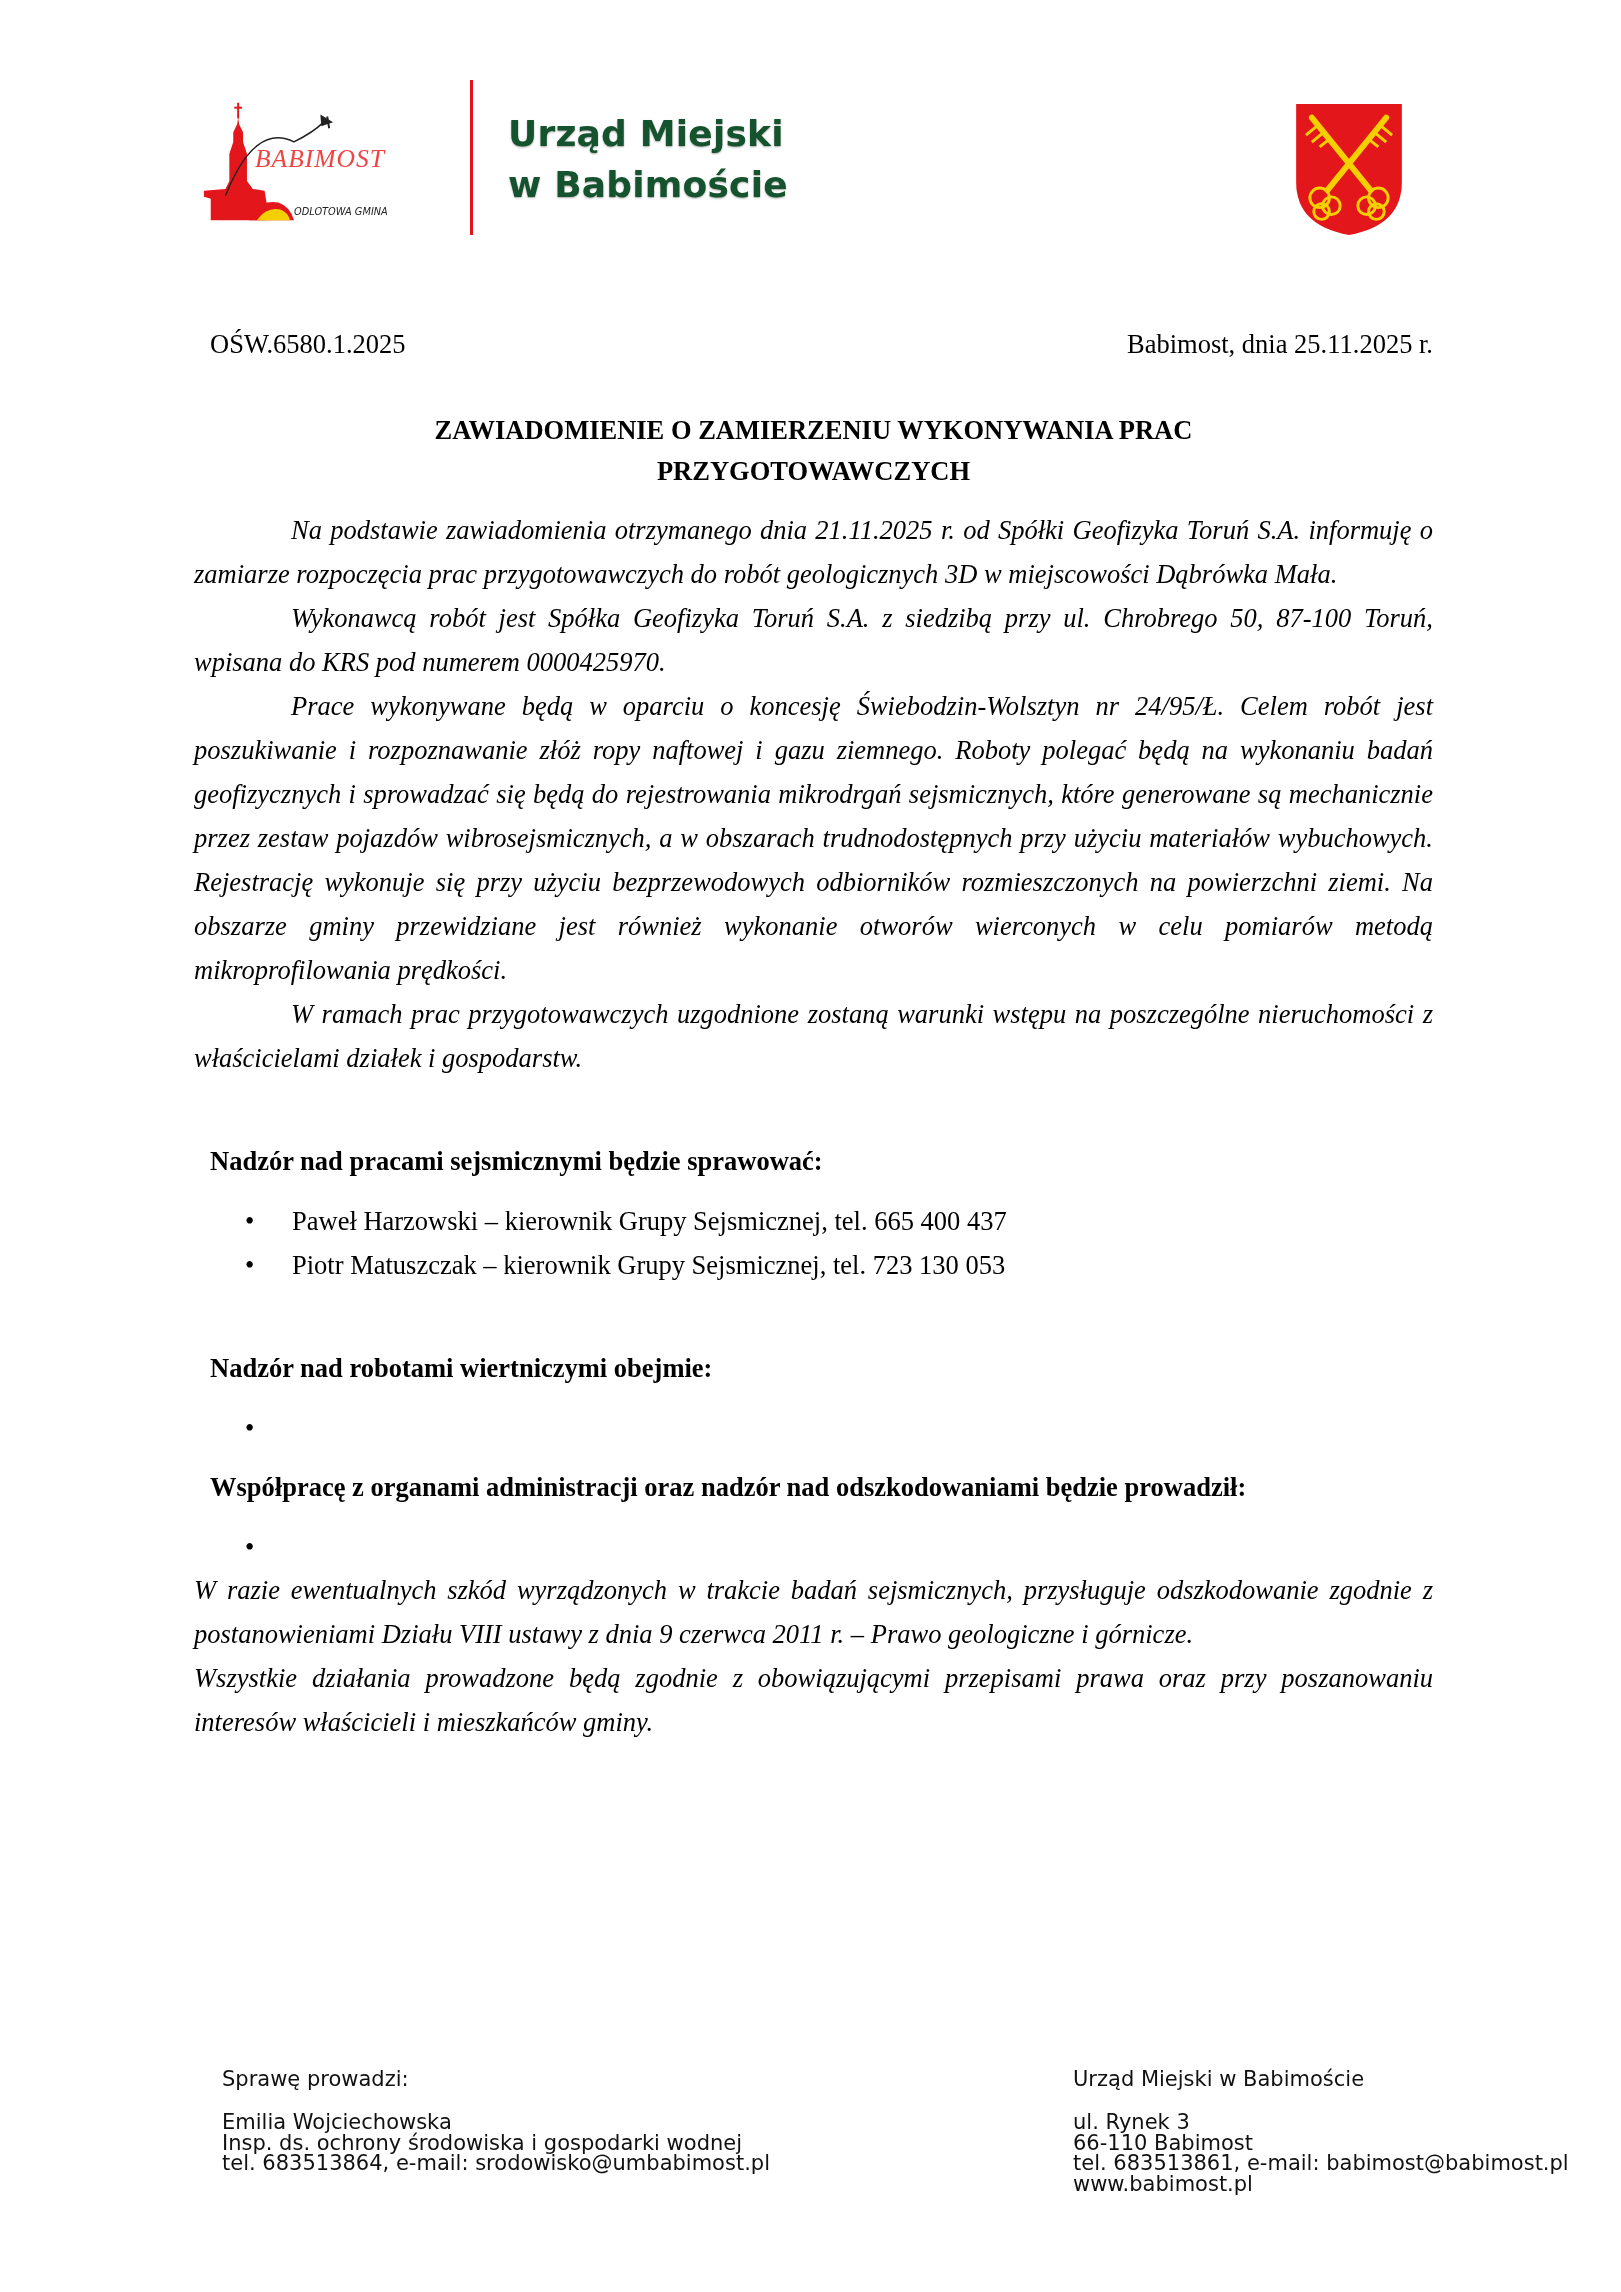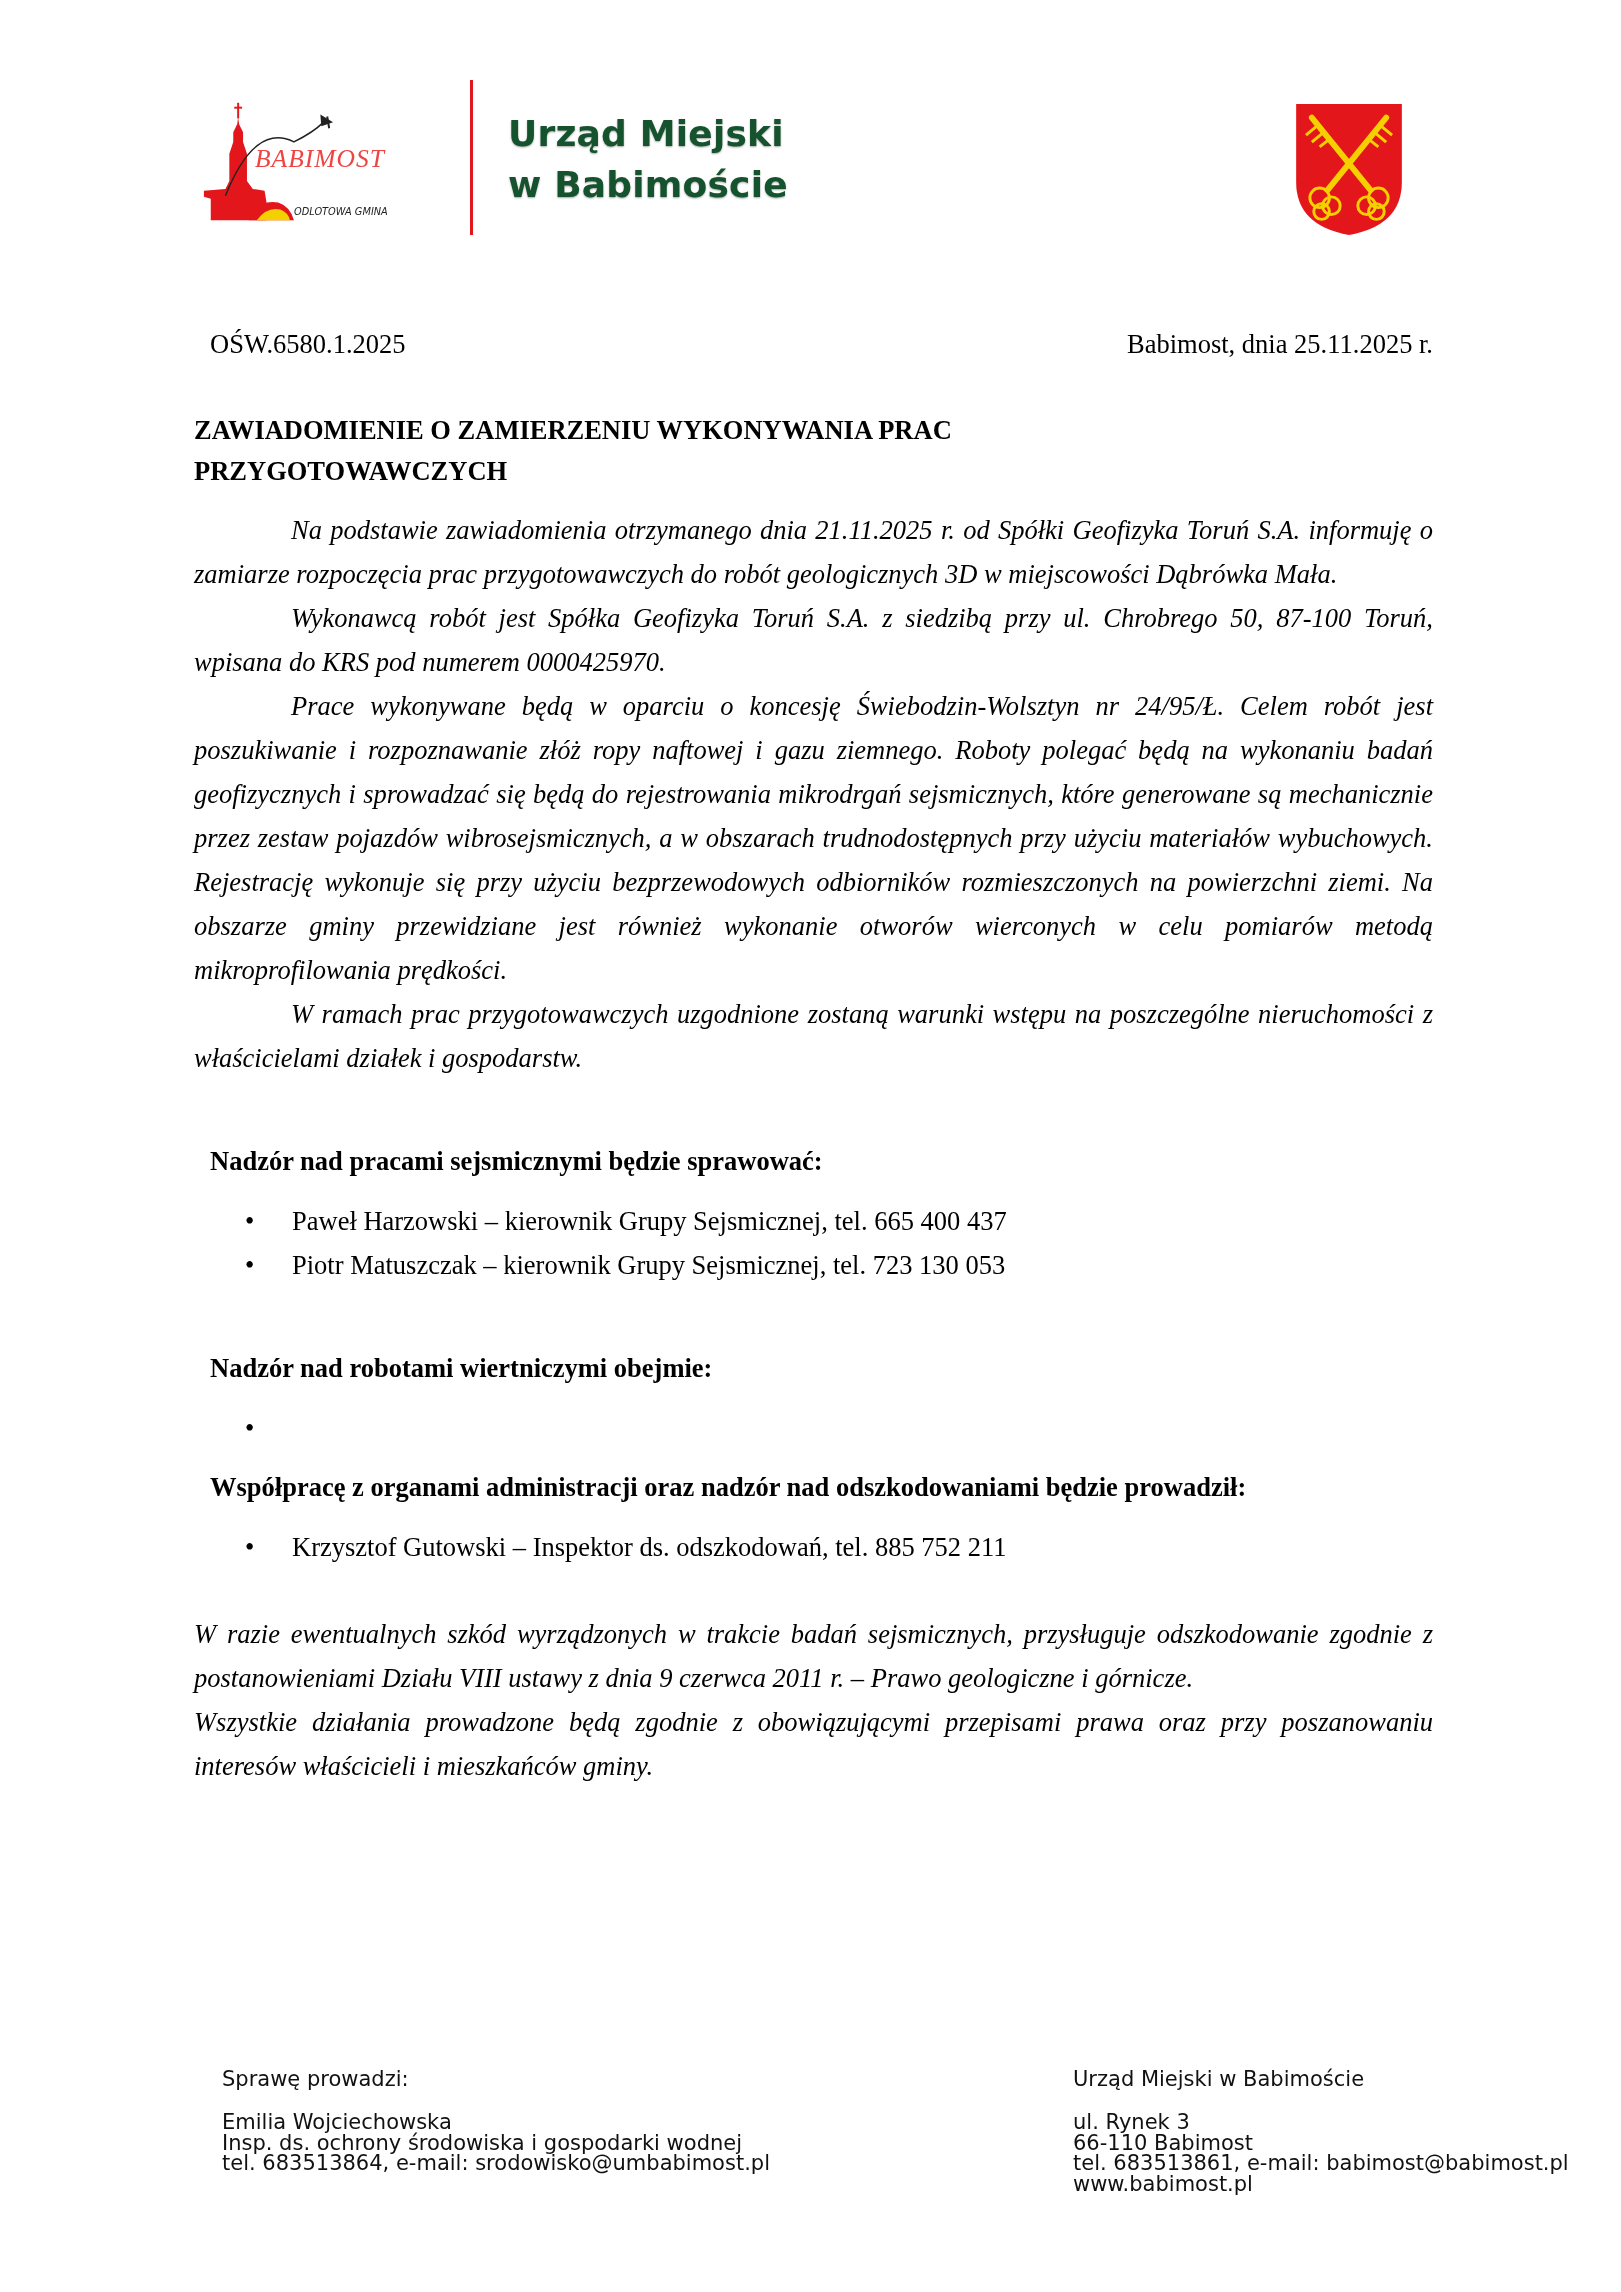--- a/index.html
+++ b/index.html
@@ -11,21 +11,21 @@
   #logo-divider { position:absolute; left:470px; top:80px; width:2.9px; height:155px; background:#e3171b; }
   #office-title { position:absolute; left:508px; top:108px; font-family:"DejaVu Sans", sans-serif; font-weight:bold; font-size:36px; line-height:51px; color:#14532d; letter-spacing:0.2px; text-shadow:0 1px 2px rgba(0,0,0,0.35); }
   #coat-of-arms { position:absolute; left:1292px; top:100px; width:114px; height:137px; }
 
   
   .meta { position:absolute; top:329px; font-size:26.5px; }
   #ref-number { left:194px;margin-left:16px; }
   #place-date { right:188px; }
 
   
-  #doc-title { position:absolute; left:194px; width:1239px; top:410px; font-weight:bold; font-size:26.5px; line-height:41px; }
+  #doc-title { position:absolute; left:194px; width:1239px; top:410px; text-align:center; font-weight:bold; font-size:26.5px; line-height:41px; }
 
   
   #body { position:absolute; left:194px; width:1239px; top:508px; font-size:26.5px; line-height:44px; }
   .p { text-align:justify; margin:0;font-style:italic; }
   .p.indent { text-indent:97px; }
   .gap { height:43px; }
   .heading { font-weight:bold; margin:16px; text-align:justify; }
   ul.bullets { list-style:none; margin:0; padding:0; }
   ul.bullets li { position:relative; padding-left:98px; }
   ul.bullets li .bullet { position:absolute; left:51px; top:0; }
@@ -105,21 +105,21 @@
 
   <div class="gap"></div>
   <p class="heading">Nadzór nad robotami wiertniczymi obejmie:</p>
   <ul class="bullets">
     <li><span class="bullet">•</span></li>
   </ul>
 
   <div class="gap"></div>
   <p class="heading">Współpracę z organami administracji oraz nadzór nad odszkodowaniami będzie prowadził:</p>
   <ul class="bullets">
-    <li><span class="bullet">•</span><span>Krzysztof Gutowski – Inspektor ds. odszkodowań, tel. 885 752 211</span></li>
+    <li><span class="bullet">•</span></li>
   </ul>
 
   <div class="gap"></div>
   <p class="p">W razie ewentualnych szkód wyrządzonych w trakcie badań sejsmicznych, przysługuje odszkodowanie zgodnie z postanowieniami Działu VIII ustawy z dnia 9 czerwca 2011 r. – Prawo geologiczne i górnicze.</p>
   <p class="p">Wszystkie działania prowadzone będą zgodnie z obowiązującymi przepisami prawa oraz przy poszanowaniu interesów właścicieli i mieszkańców gminy.</p>
 </div>
 
 <div id="footer-left-label" class="foot">Sprawę prowadzi:</div>
 <div id="footer-left" class="foot">
   <div>Emilia Wojciechowska</div>

